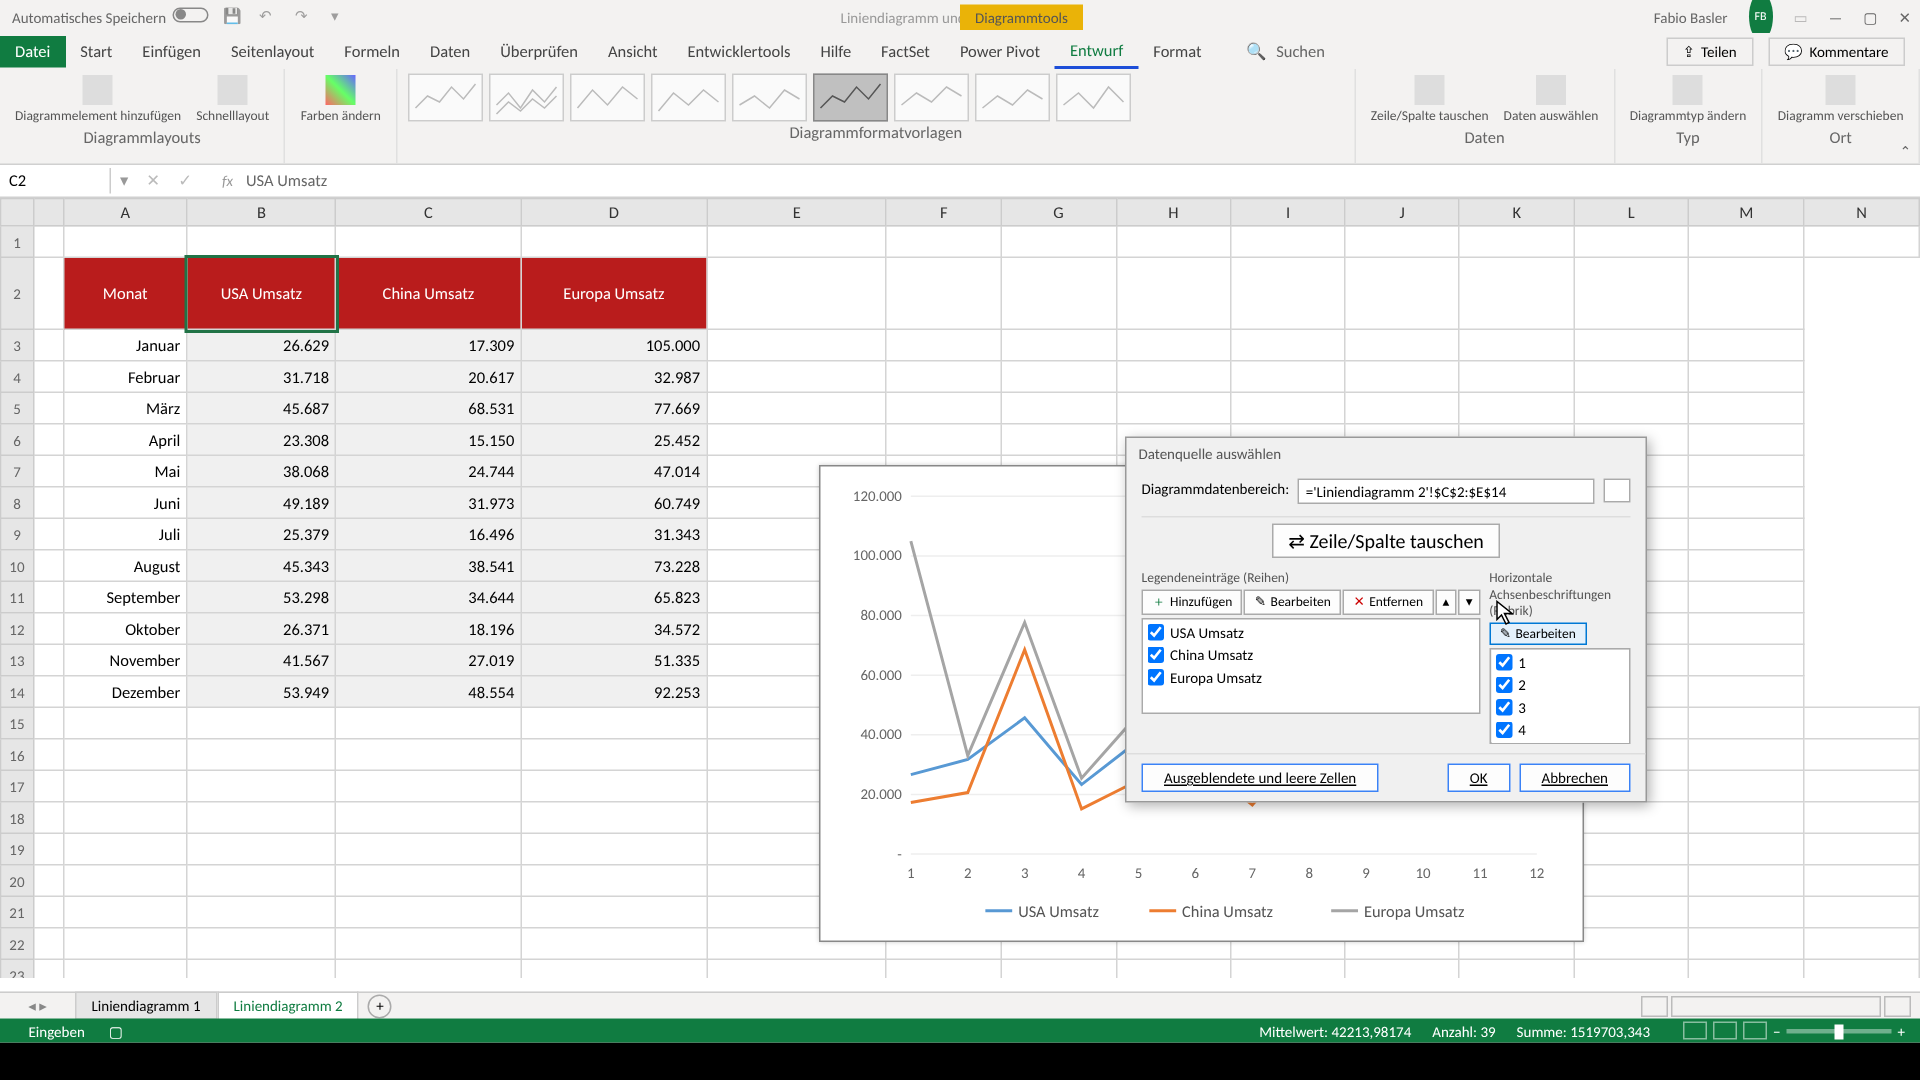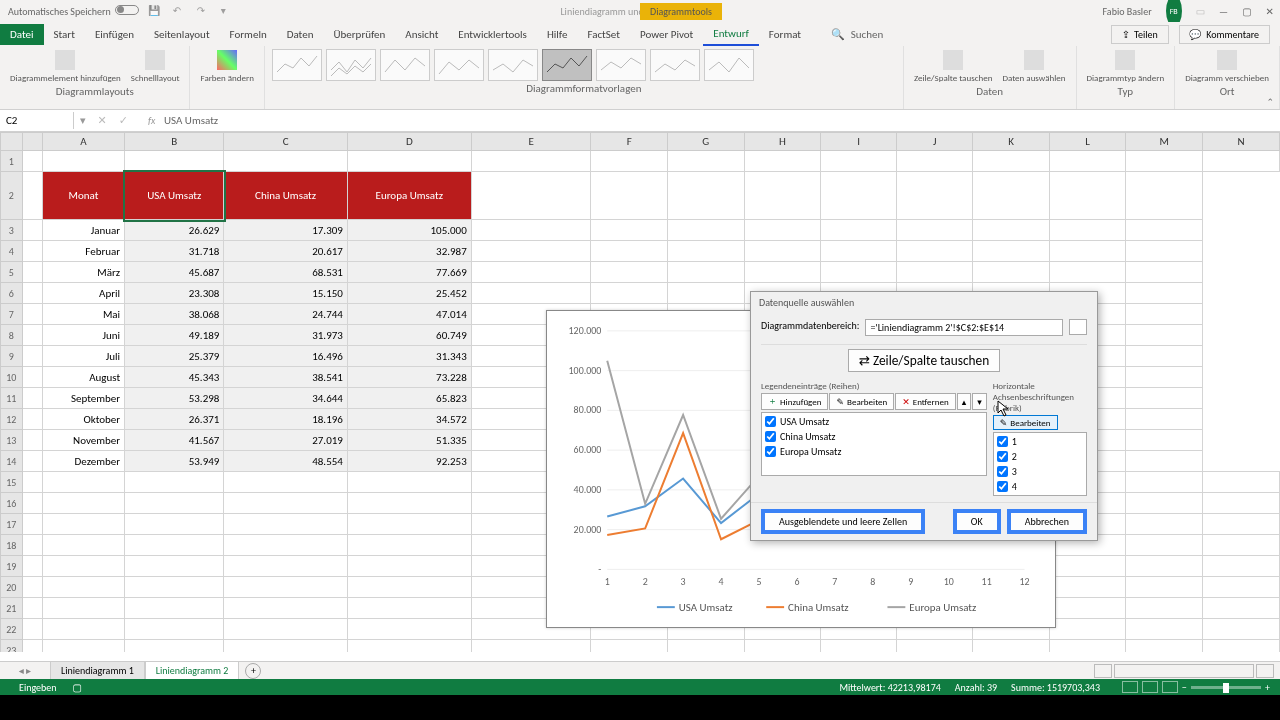--- a/index.html
+++ b/index.html
@@ -69,21 +69,21 @@
 .dialog .two-col { display:flex; gap:6px; }
 .dialog .col { flex:1; }
 .dialog .col-title { font-size:9px; color:#555; margin-bottom:2px; }
 .dialog .btns { display:flex; gap:1px; margin-bottom:2px; }
 .dialog .btns button { border:1px solid #aaa; background:#fdfdfd; font-size:9px; padding:1px 6px; display:flex; align-items:center; gap:3px; }
 .dialog .btns button.hl { border:1px solid #0078d4; background:#e5f1fb; }
 .dialog .listbox { border:1px solid #aaa; background:#fff; height:64px; overflow:auto; padding:1px; }
 .dialog .listbox .item { display:flex; align-items:center; gap:4px; padding:1px 2px; font-size:10px; }
 .dialog .listbox .item input { width:11px; height:11px; }
 .dialog .dlg-foot { display:flex; justify-content:space-between; align-items:center; padding:6px 10px; border-top:1px solid #ddd; }
-.dialog .dlg-foot button { border:4px solid #3b82f6; background:#fdfdfd; padding:2px 14px; font-size:10px; }
+.dialog .dlg-foot button { border:1px solid #3b82f6; background:#fdfdfd; padding:2px 14px; font-size:10px;text-decoration:underline; }
 .cursor { position:absolute; width:14px; height:18px; }
 
 
 .sheettabs { position:absolute; bottom:16px; left:0; right:0; height:18px; background:#f3f2f1; display:flex; align-items:center; font-size:10px; border-top:1px solid #ccc; }
 .sheettabs .nav { width:50px; text-align:center; color:#888; }
 .sheettabs .tab { padding:2px 10px; border:1px solid #ccc; background:#e6e6e6;text-align:center; }
 .sheettabs .tab.active { background:#fff; border-bottom:1px solid #fff; color:#107c41; font-weight:500; }
 .sheettabs .add { width:16px; height:16px; border:1px solid #aaa; border-radius:50%; text-align:center; margin-left:6px; font-size:10px; }
 .sheettabs .scroll { position:absolute; right:6px; display:flex; gap:2px; }
 .sheettabs .scroll div { width:18px; height:14px; border:1px solid #bbb; }

